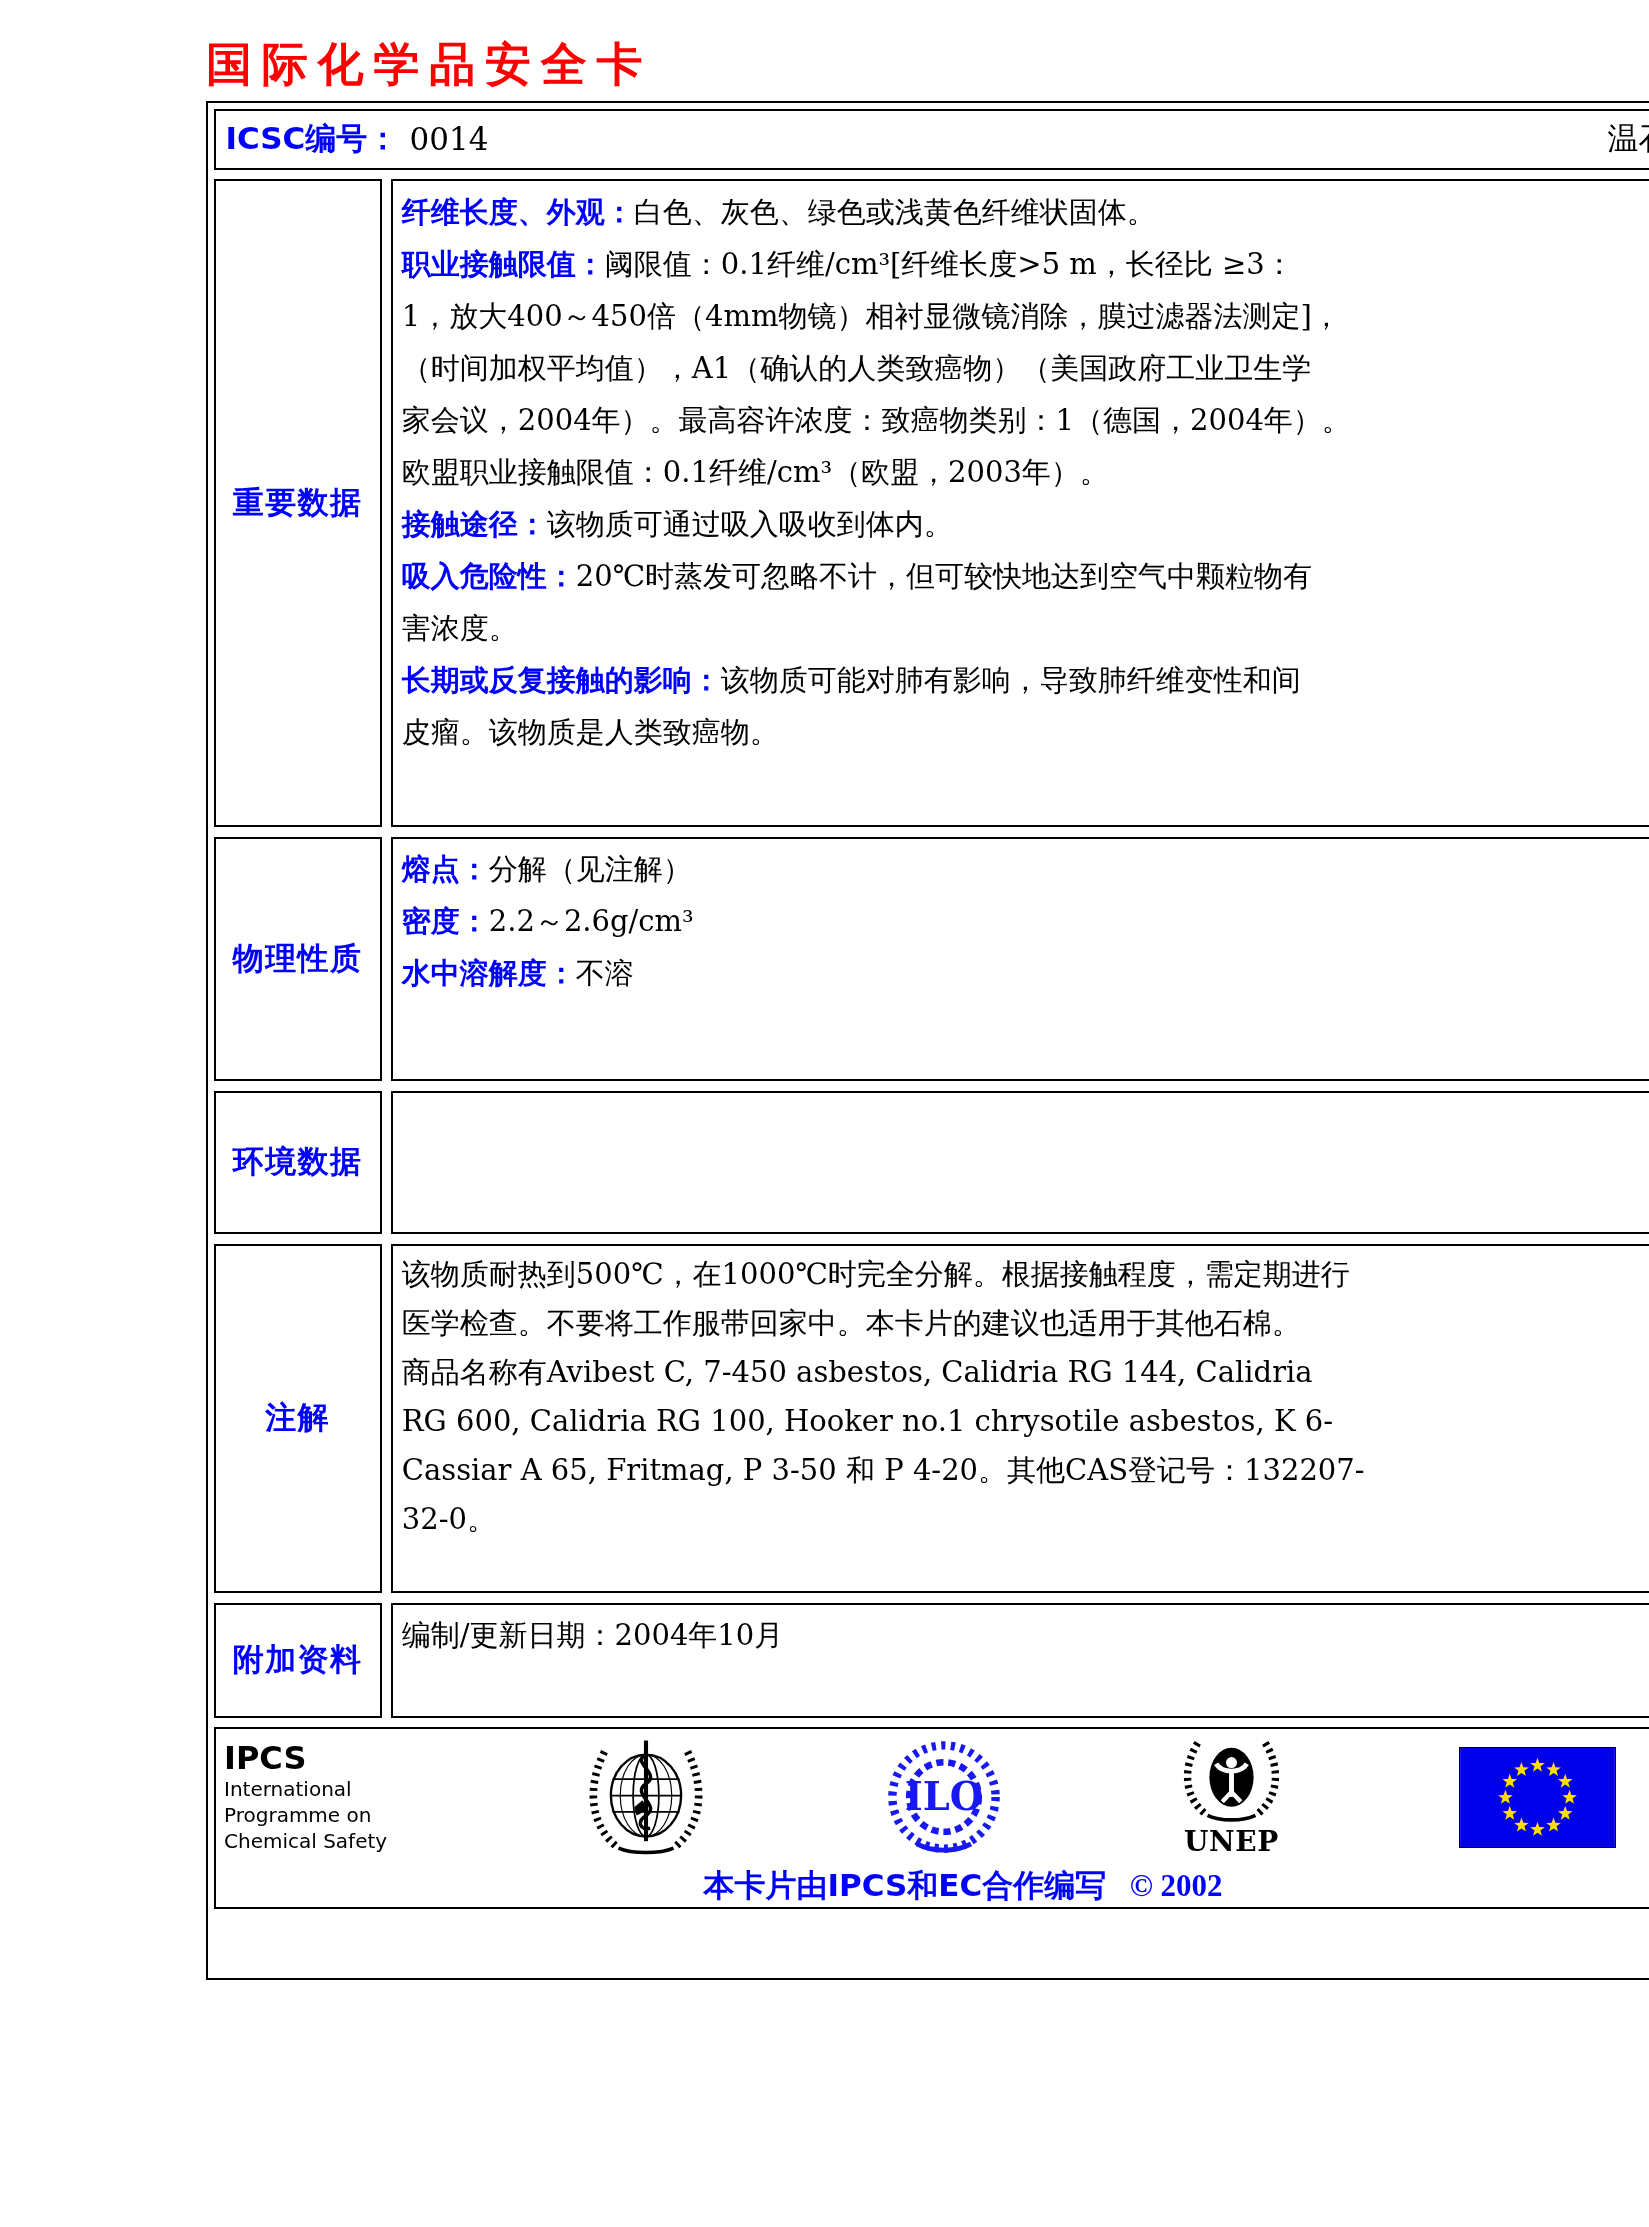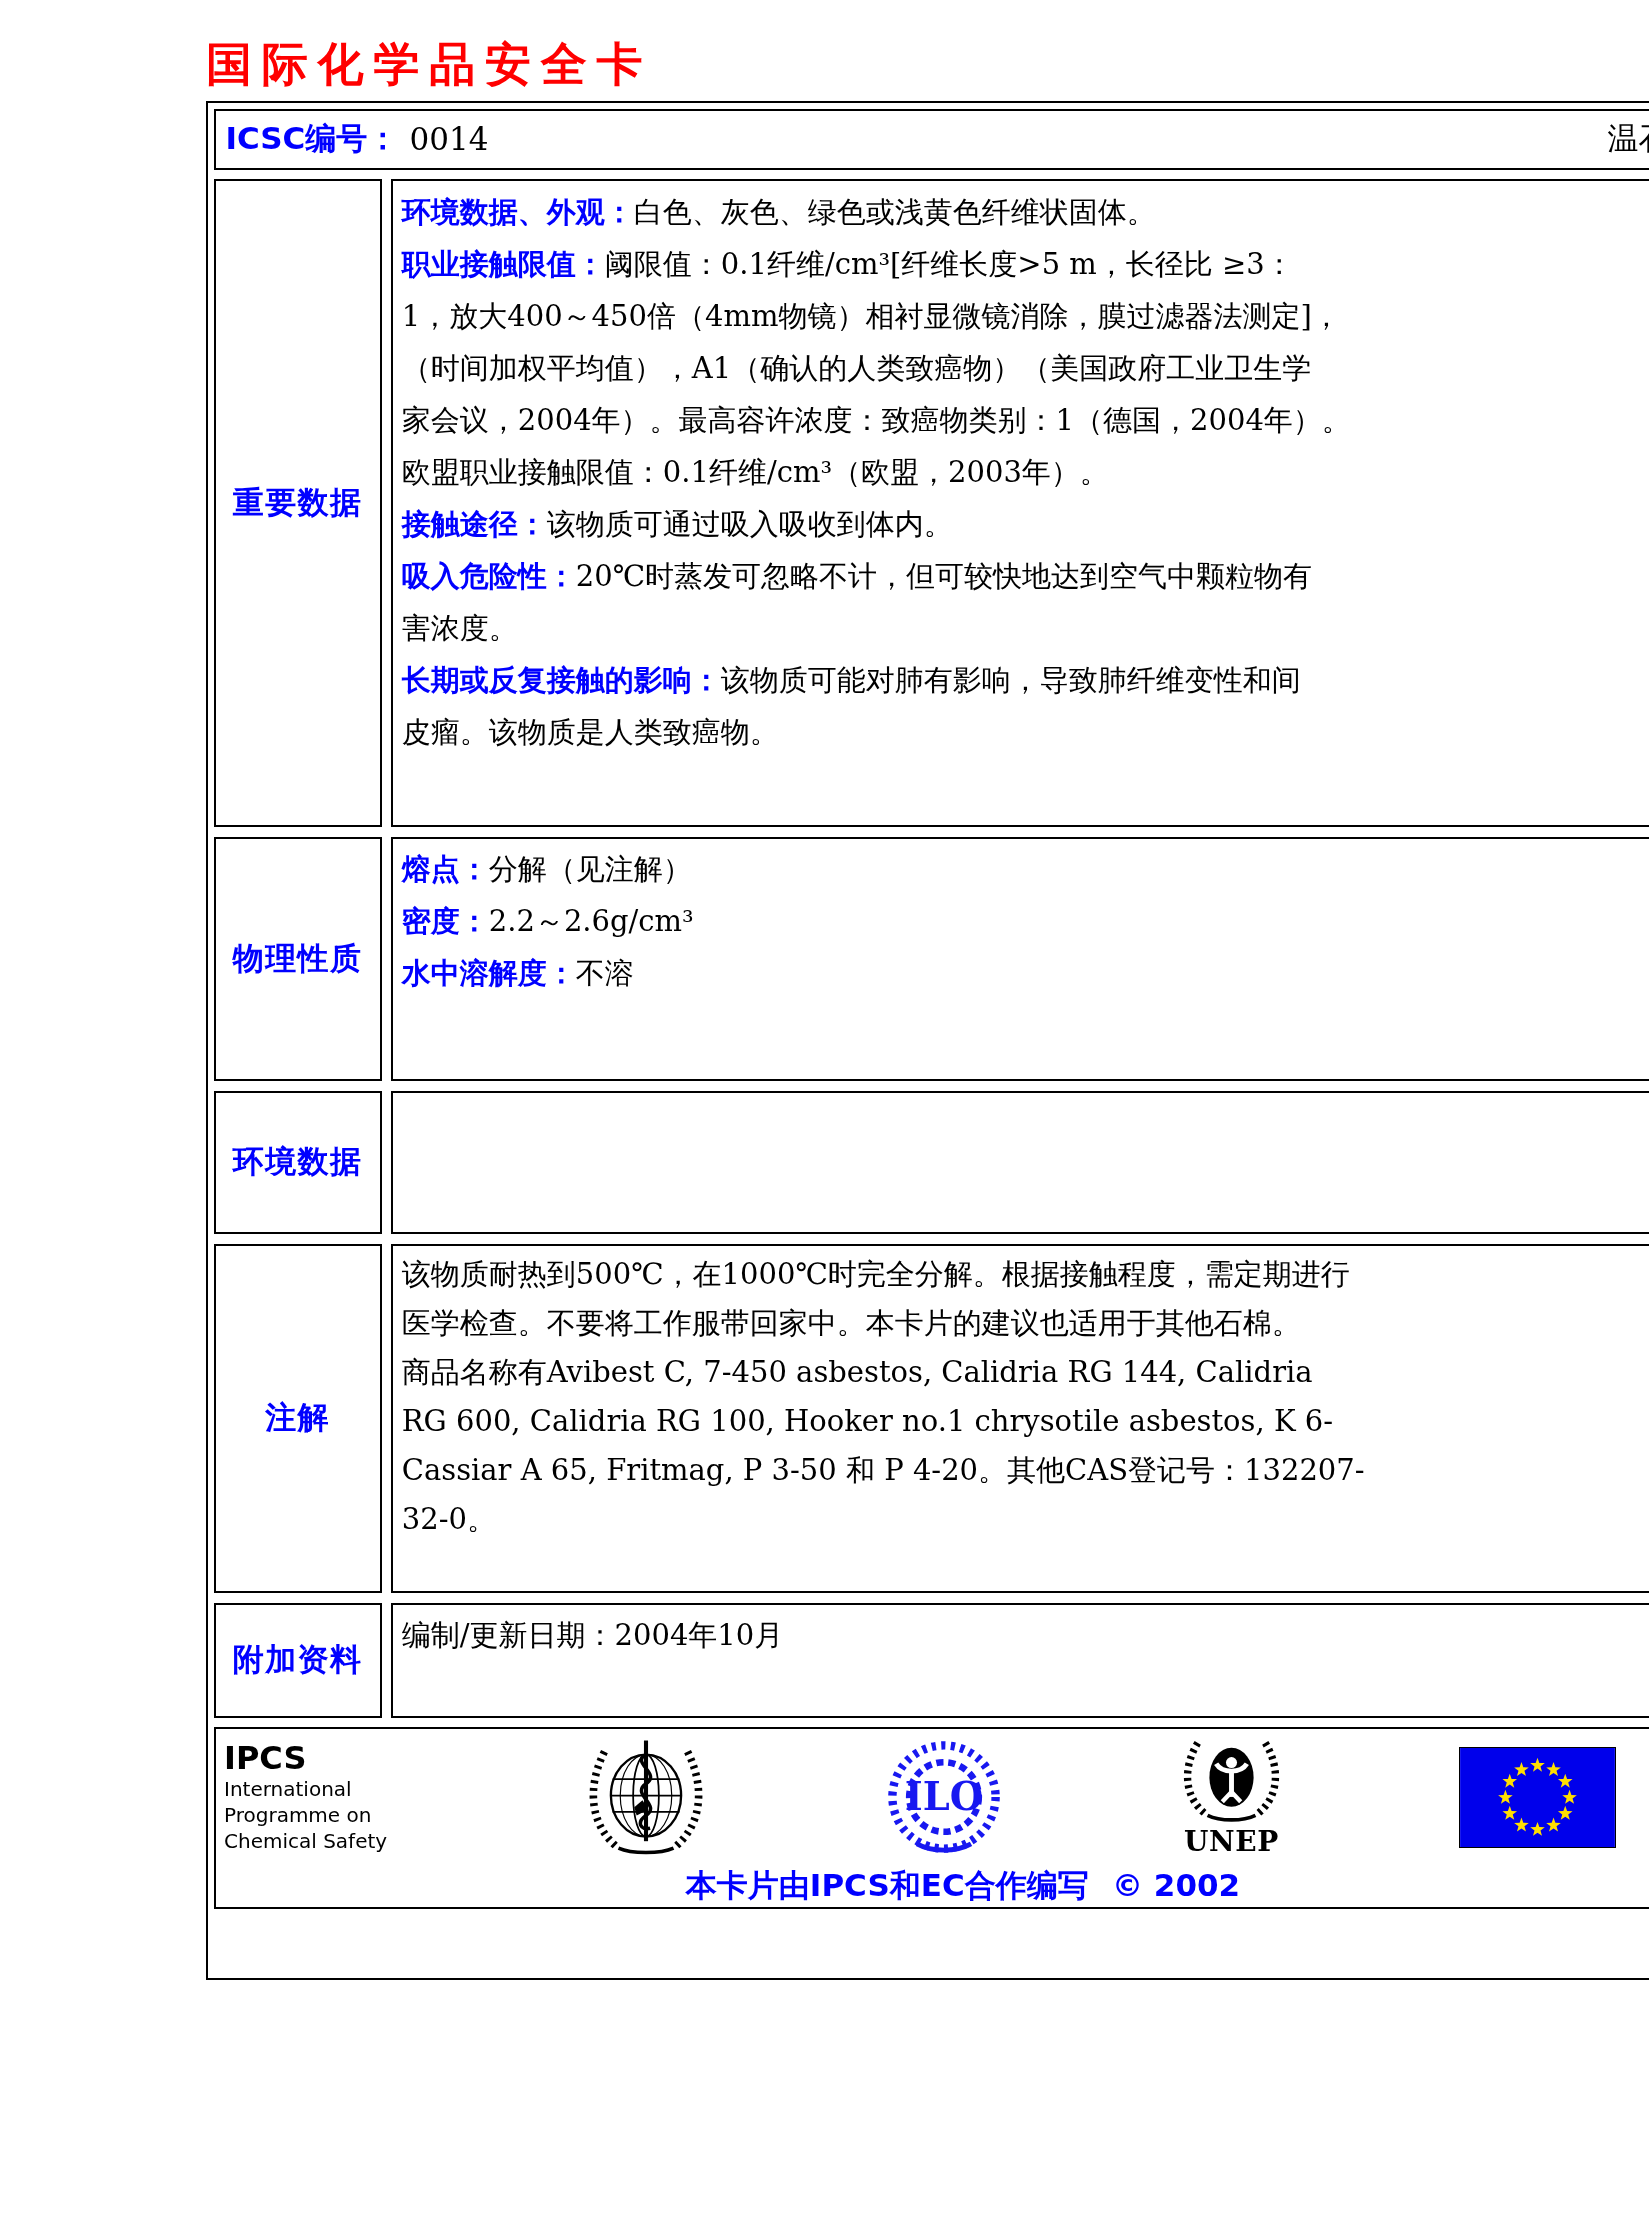--- a/index.html
+++ b/index.html
@@ -66,21 +66,21 @@
   <div class="cell span-full header-cell">
     <div class="header-left">
       <span class="blue">ICSC编号：</span>
       <span class="header-num">0014</span>
     </div>
     <div class="chem-name">温石棉</div>
   </div>
 
   <div class="cell row-label">重要数据</div>
   <div class="cell row-content">
-    <div class="line"><span class="plabel">环境数据、外观：</span><span>白色、灰色、绿色或浅黄色纤维状固体。</span></div>
+    <div class="line"><span class="plabel">纤维长度、外观：</span><span>白色、灰色、绿色或浅黄色纤维状固体。</span></div>
     <div class="line"><span class="plabel">职业接触限值：</span><span>阈限值：0.1纤维/cm³[纤维长度&gt;5 m，长径比 ≥3：</span></div>
     <div class="line"><span>1，放大400～450倍（4mm物镜）相衬显微镜消除，膜过滤器法测定]，</span></div>
     <div class="line"><span>（时间加权平均值），A1（确认的人类致癌物）（美国政府工业卫生学</span></div>
     <div class="line"><span>家会议，2004年）。最高容许浓度：致癌物类别：1（德国，2004年）。</span></div>
     <div class="line"><span>欧盟职业接触限值：0.1纤维/cm³（欧盟，2003年）。</span></div>
     <div class="line"><span class="plabel">接触途径：</span><span>该物质可通过吸入吸收到体内。</span></div>
     <div class="line"><span class="plabel">吸入危险性：</span><span>20℃时蒸发可忽略不计，但可较快地达到空气中颗粒物有</span></div>
     <div class="line"><span>害浓度。</span></div>
     <div class="line"><span class="plabel">长期或反复接触的影响：</span><span>该物质可能对肺有影响，导致肺纤维变性和间</span></div>
     <div class="line"><span>皮瘤。该物质是人类致癌物。</span></div>
@@ -171,19 +171,19 @@
           <use href="#star" x="-39.8" y="23"></use>
           <use href="#star" x="-46" y="0"></use>
           <use href="#star" x="-39.8" y="-23"></use>
           <use href="#star" x="-23" y="-39.8"></use>
         </g>
       </svg>
     </div>
 
     <div class="footer-caption">
       <span>本卡片由IPCS和EC合作编写</span>
-      <span style="margin-left:12.6px;">© 2002</span>
+      <span style="margin-left:12.6px;font-family:Liberation Serif, serif;">© 2002</span>
     </div>
   </div>
 
 
 </div>
 
 
 </body></html>

